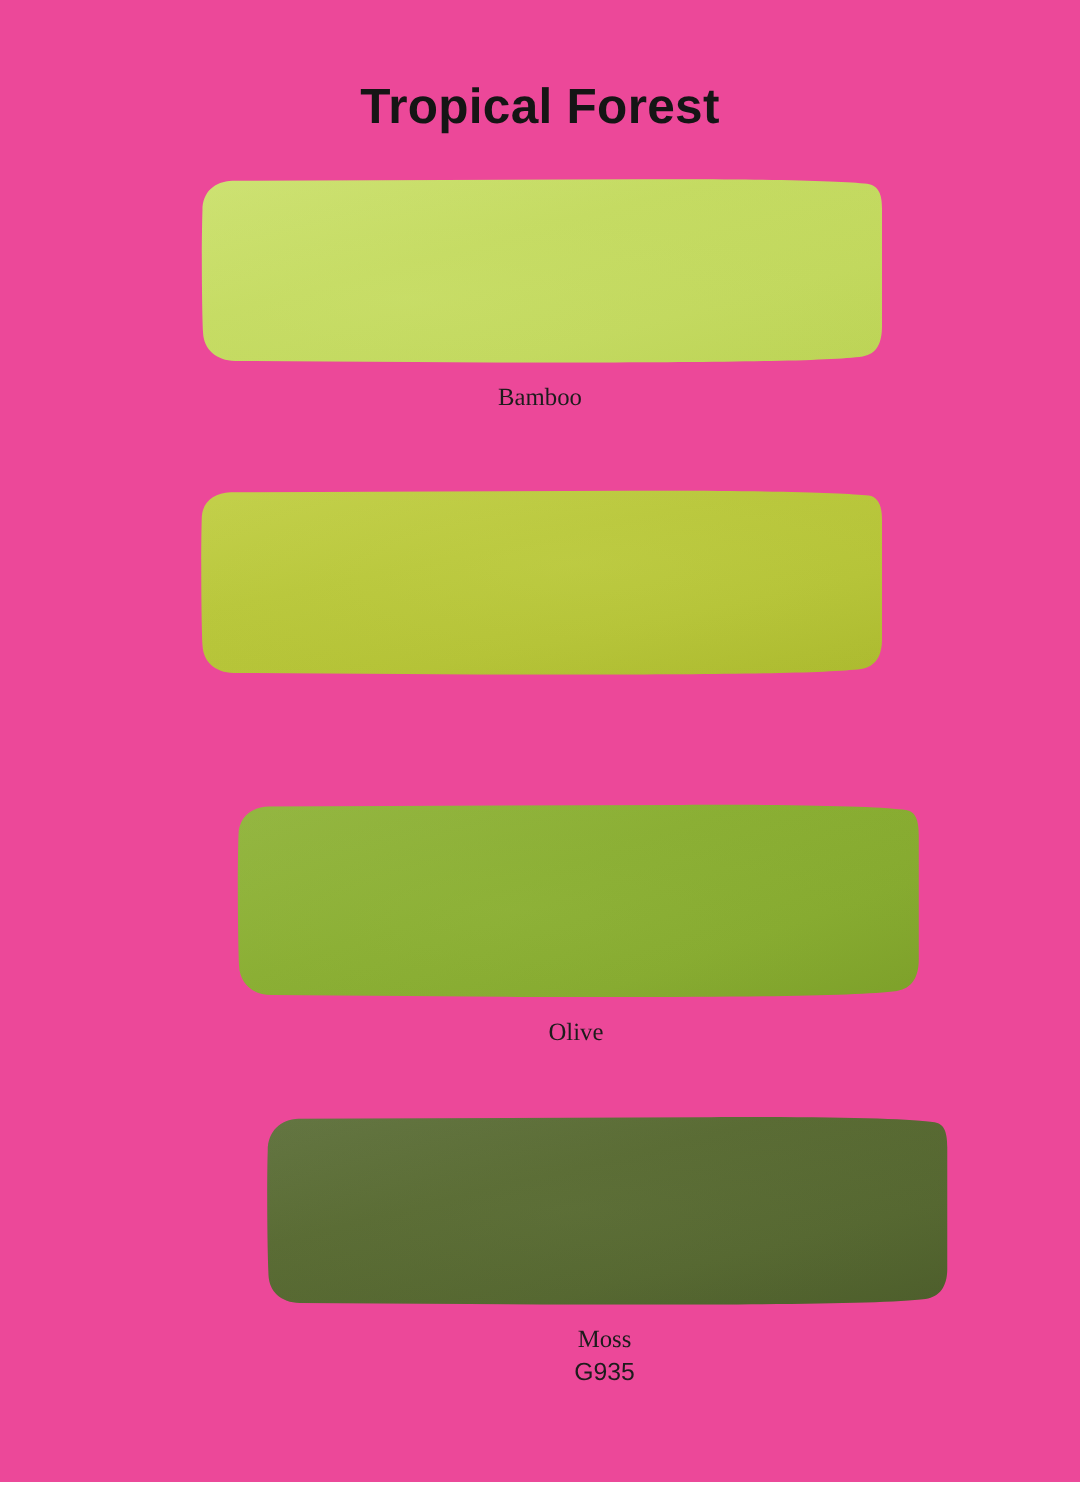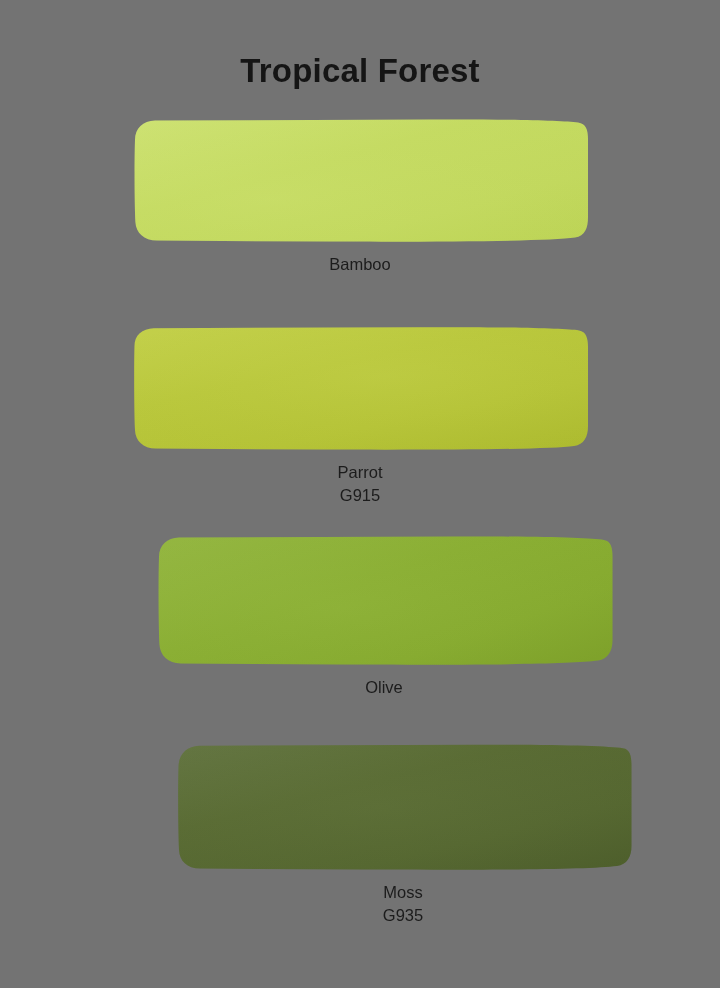--- a/index.html
+++ b/index.html
@@ -12,21 +12,21 @@
     height: 992px;
     background: #ffffff;
     font-family: "Liberation Sans", sans-serif;
     overflow: hidden;
   }
 
   .page {
     position: relative;
     width: 720px;
     height: 988px;
-    background: #737373;
+    background: #ec4899;
     box-sizing: border-box;
   }
 
   .palette-title {
     position: absolute;
     top: 52px;
     left: 0;
     width: 720px;
     text-align: center;
     font-size: 33px;
@@ -71,21 +71,21 @@
     text-align: center;
     line-height: 1.42;
     color: #1c1c1c;
   }
 
   .swatch-name {
     display: block;
     font-size: 16.5px;
     font-weight: normal;
     color: #1c1c1c;
-    font-family: Liberation Sans, sans-serif;
+    font-family: Liberation Serif, serif;
   }
 
   .swatch-code {
     display: block;
     font-size: 16.5px;
     font-weight: normal;
     color: #1c1c1c;
     font-family: "Liberation Sans", sans-serif;
   }
 </style>
@@ -149,24 +149,20 @@
             <path d="M3.5,20 C3.5,9 11,2.8 23,2.2 L290,1.2 C378,0.9 432,2.4 448,4.4
                      C455,5.4 457,12 457,21 L457,100 C457,111 453,118.5 443,120
                      C416,123.4 320,124 190,123.6 L25,122.6 C12,122.4 4.5,115 4,104
                      C3.2,86 2.9,42 3.5,20 Z" fill="url(#gParrot)"></path>
             <path d="M3.5,20 C3.5,9 11,2.8 23,2.2 L290,1.2 C378,0.9 432,2.4 448,4.4
                      C455,5.4 457,12 457,21 L457,100 C457,111 453,118.5 443,120
                      C416,123.4 320,124 190,123.6 L25,122.6 C12,122.4 4.5,115 4,104
                      C3.2,86 2.9,42 3.5,20 Z" fill="url(#rParrot)" opacity="0.4"></path>
           </svg>
         </div>
-        <div class="swatch-caption">
-          <span class="swatch-name">Parrot</span>
-          <span class="swatch-code">G915</span>
-        </div>
       </div>
     </div>
 
     <div class="swatch-entry" style="height:208px;padding-left:24px;">
       <div class="swatch-wrap">
         <div class="swatch-paint" style="height:130px;">
           <svg viewBox="0 0 458 130" preserveAspectRatio="none" aria-hidden="true">
             <defs>
               <linearGradient id="gOlive" x1="0" y1="0.1" x2="1" y2="0.9">
                 <stop offset="0%" stop-color="#96b843"></stop>

